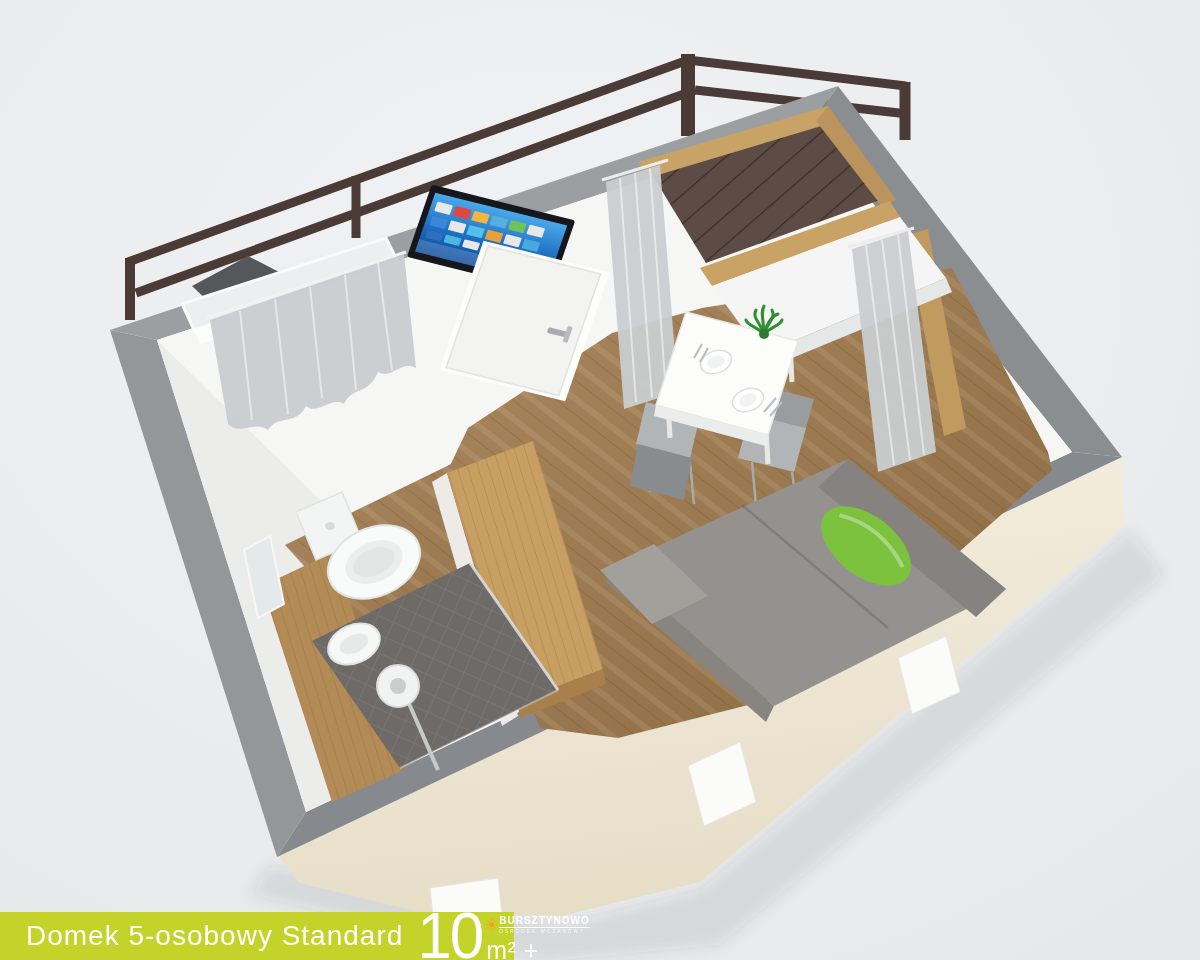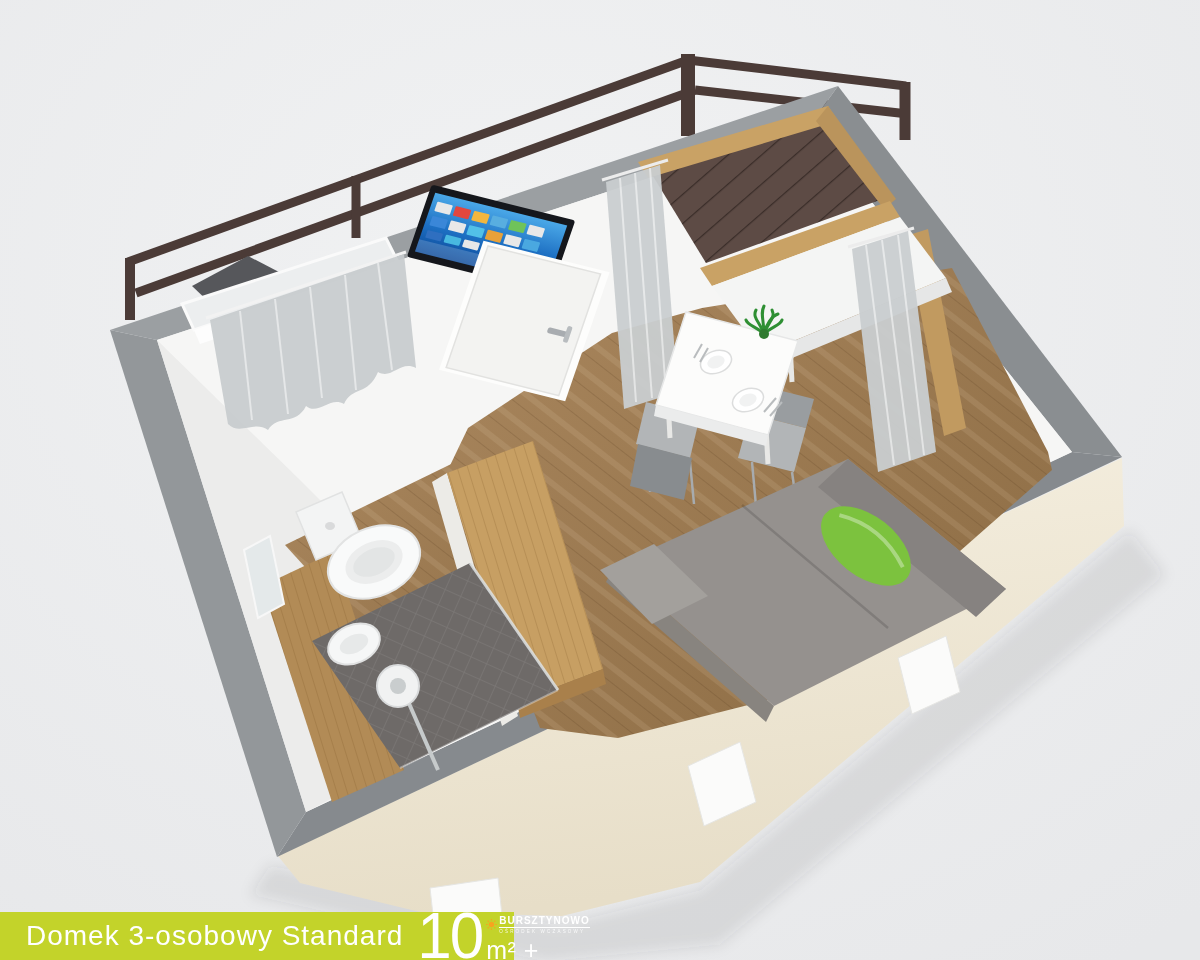--- a/index.html
+++ b/index.html
@@ -297,21 +297,21 @@
     <polygon points="848,459 1006,589 976,617 818,487" fill="#868280"></polygon>
     <polygon points="600,570 654,544 708,596 652,624" fill="#a3a09c"></polygon>
     <g transform="translate(866,546) rotate(38)">
       <ellipse rx="52" ry="30" fill="#7cc23e"></ellipse>
       <path d="M-40,-8 Q0,-26 42,-6" stroke="rgba(255,255,255,0.35)" stroke-width="4" fill="none"></path>
     </g>
   </g>
 </svg>
 
 <div id="caption-bar">
-  <span class="bar-title">Domek 3-osobowy Standard</span>
+  <span class="bar-title">Domek 5-osobowy Standard</span>
   <span class="bar-big">10</span>
   <span class="bar-right">
     <span class="logo-row">
       <span class="sun">
         <svg width="11" height="11" viewBox="0 0 12 12">
           <circle cx="6" cy="6" r="3" fill="#f6a41f"></circle>
           <g stroke="#f6a41f" stroke-width="1.3">
             <line x1="6" y1="0" x2="6" y2="1.8"></line>
                 <line x1="6" y1="10.2" x2="6" y2="12"></line>
             <line x1="0" y1="6" x2="1.8" y2="6"></line>

